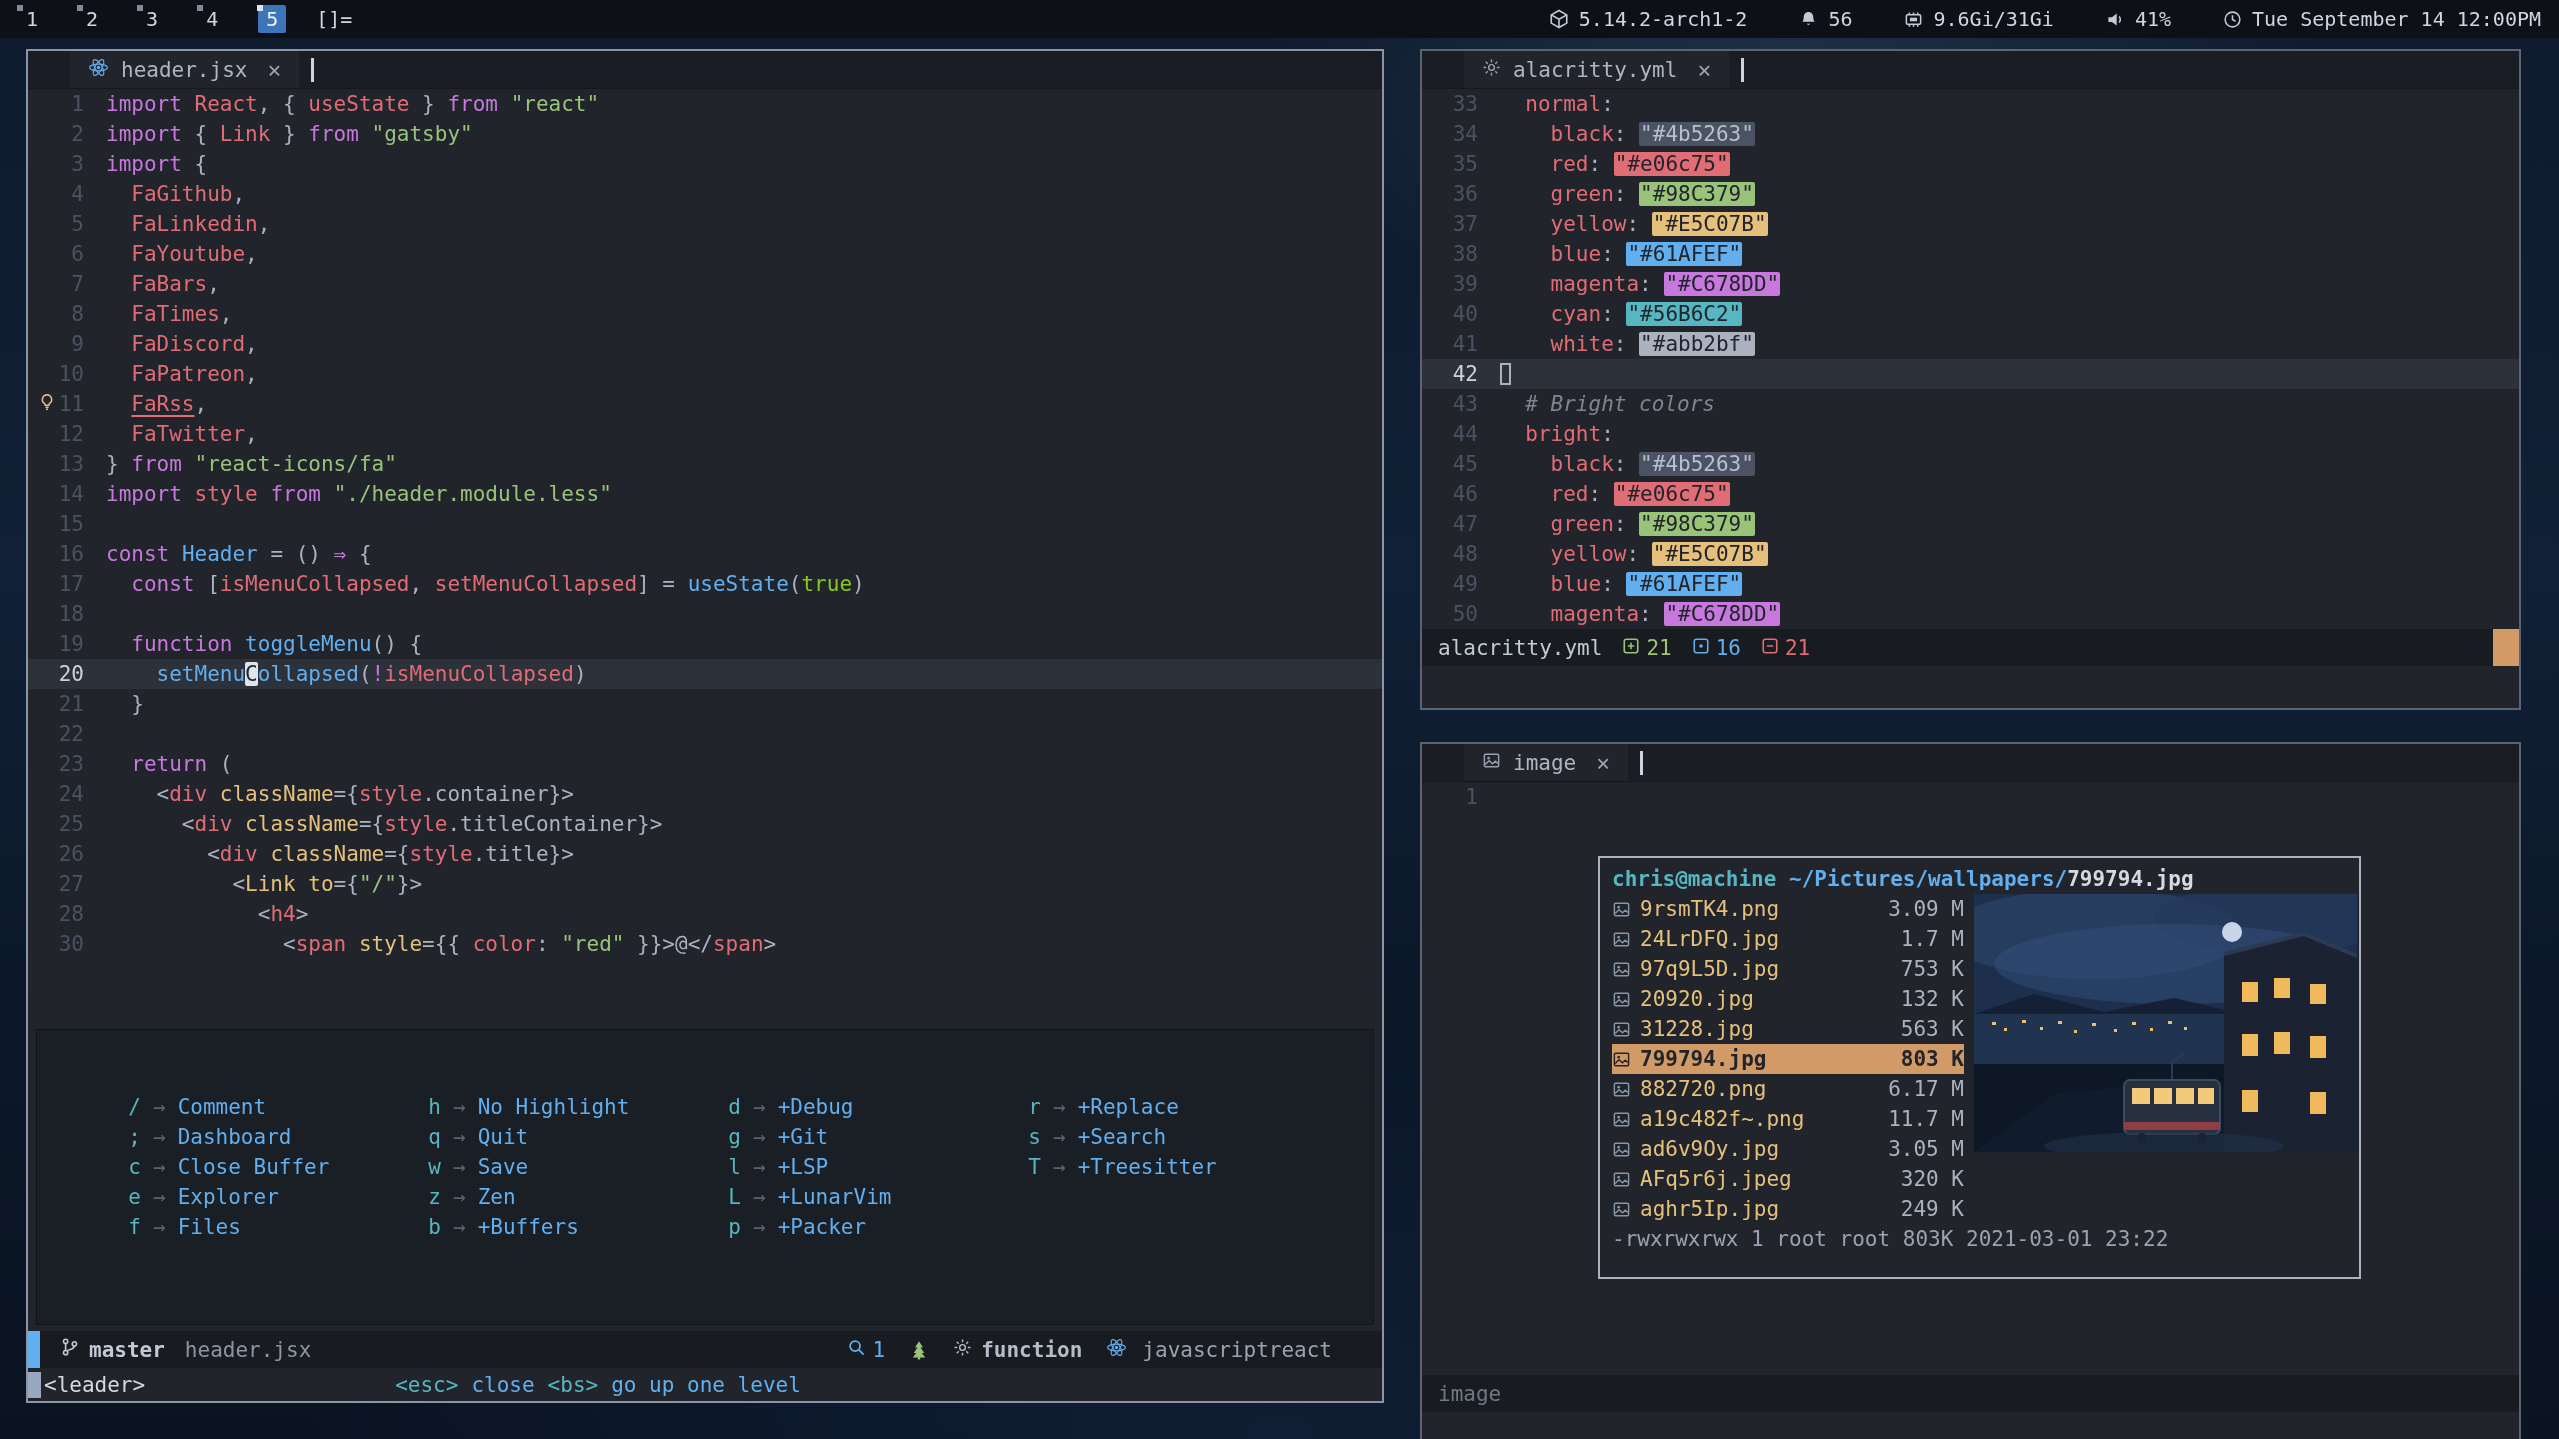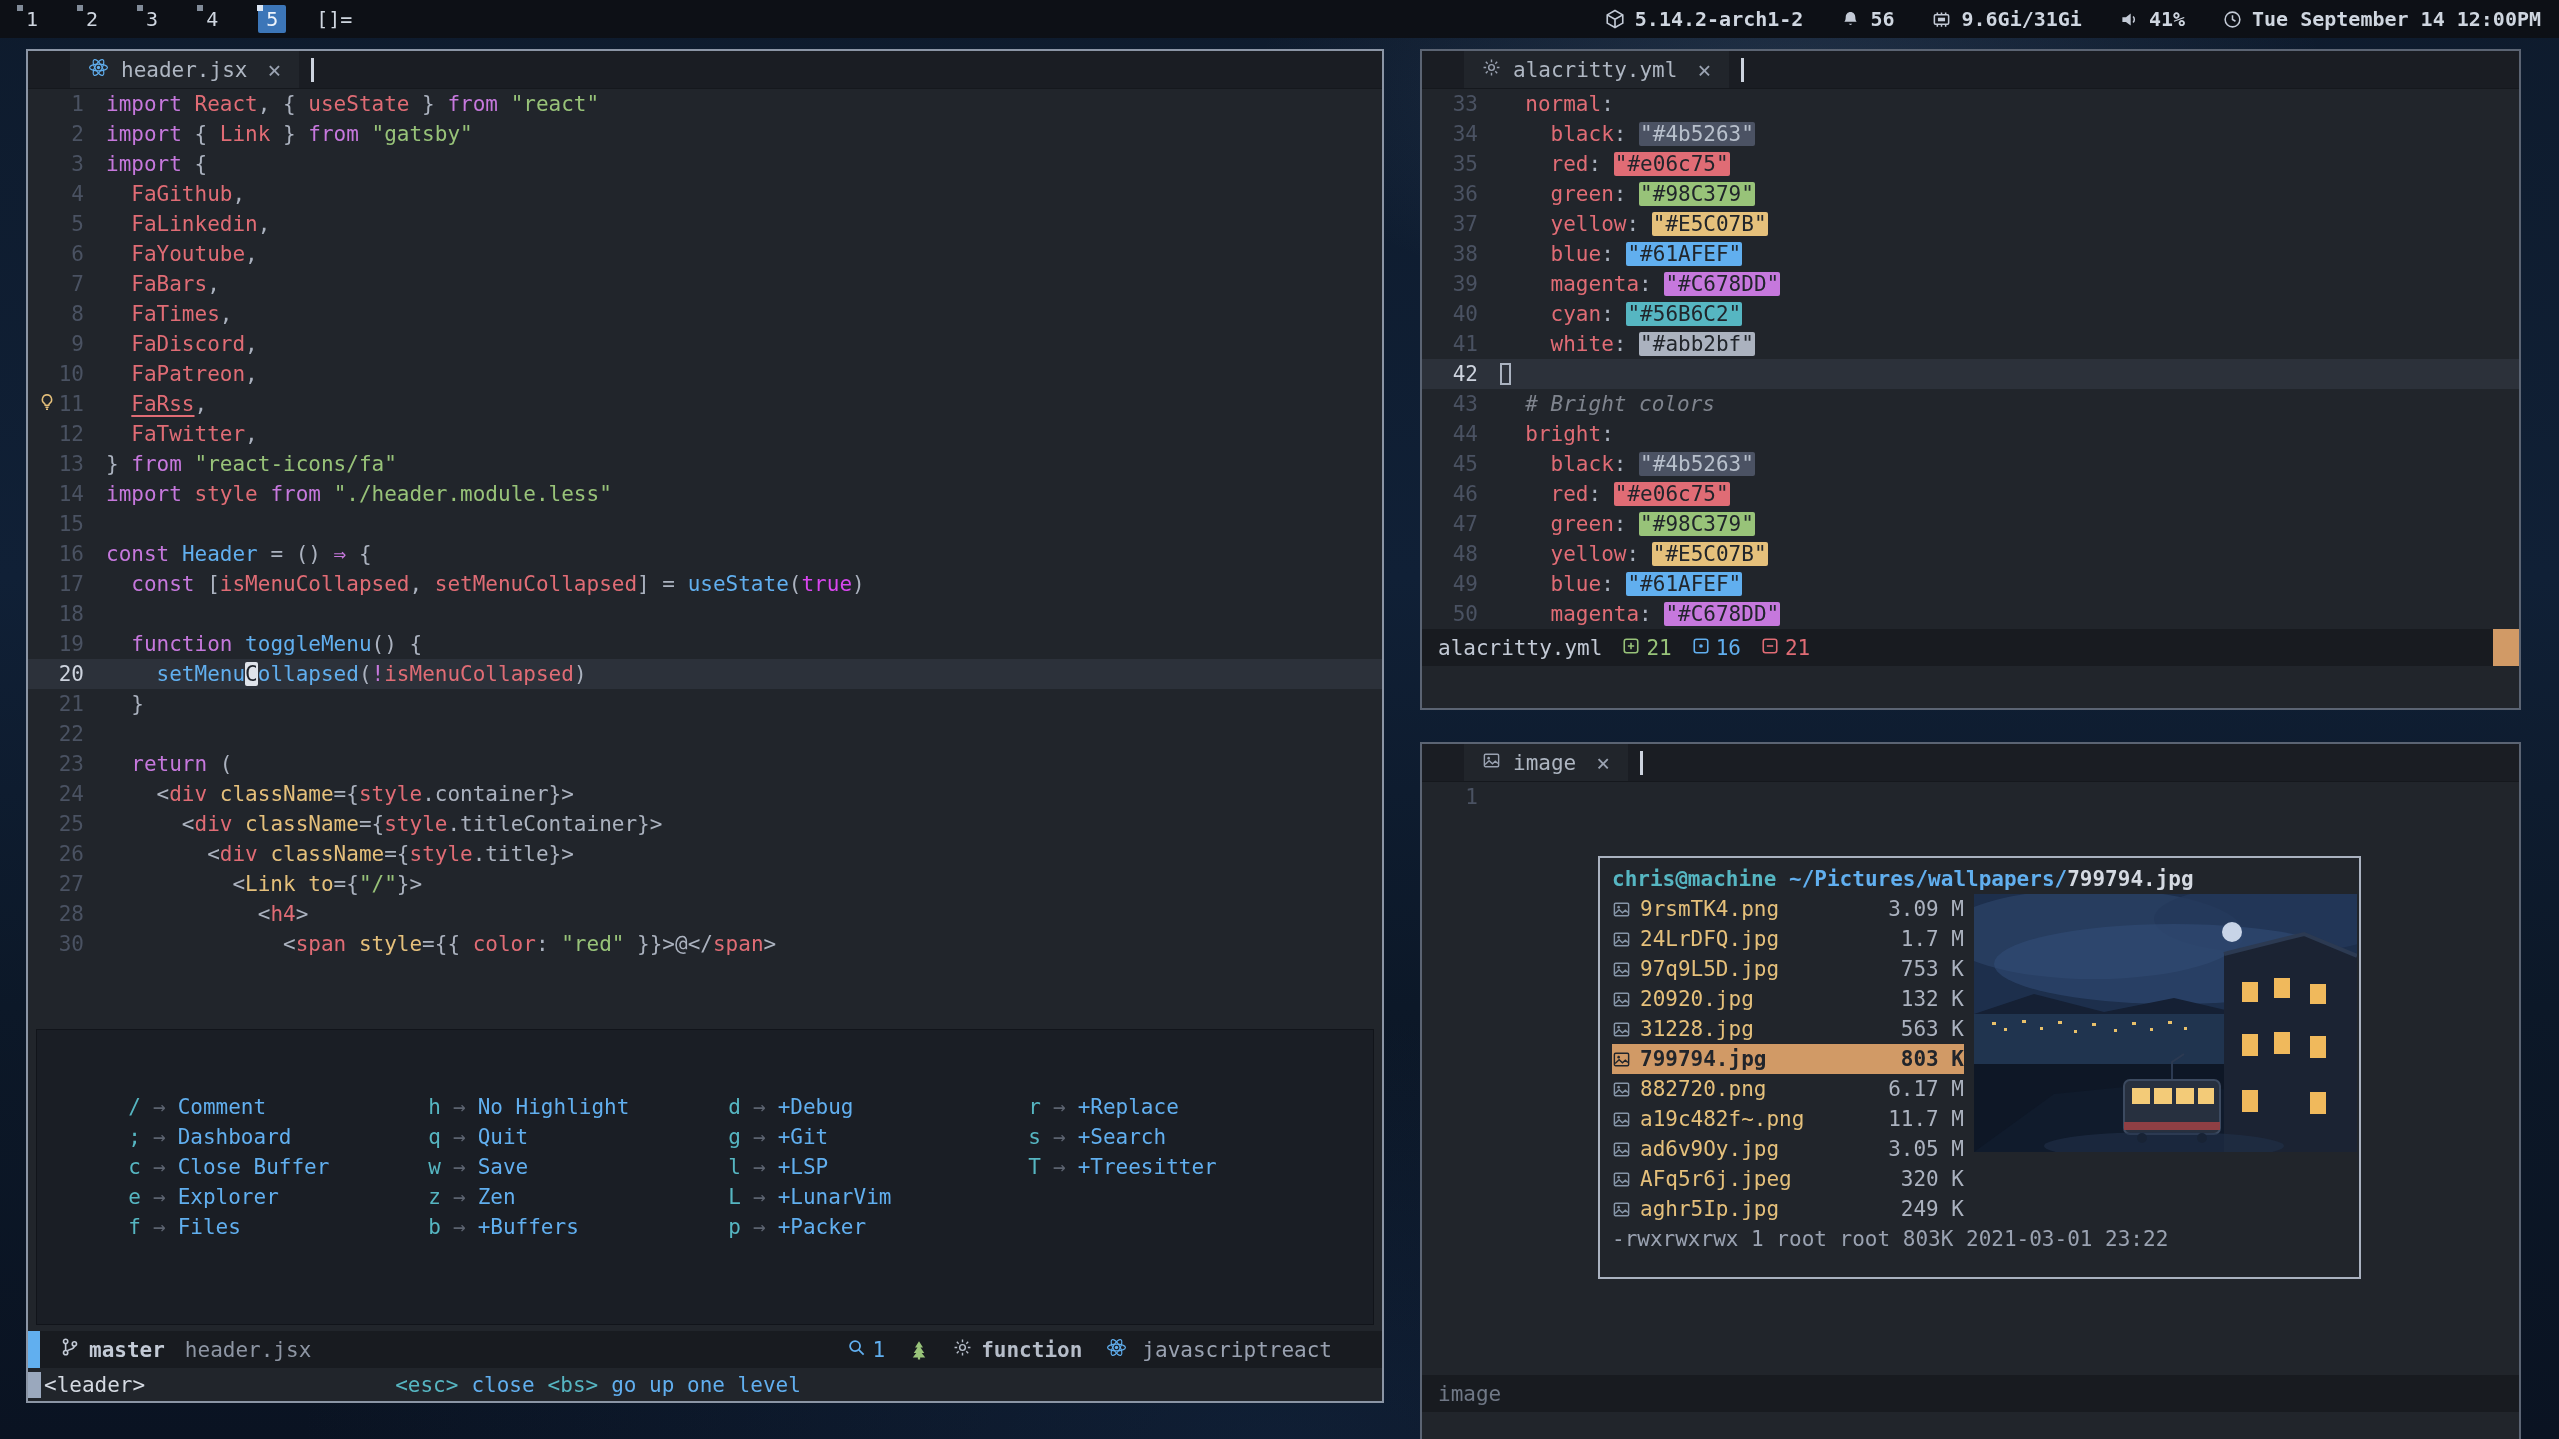--- a/index.html
+++ b/index.html
@@ -17,21 +17,21 @@
 
   
   .topbar { position:absolute; left:0; top:0; width:100%; height:38px; background:#0d1016;
     display:flex; align-items:center; gap:26px; padding:0 18px; color:#cfd6e0; font-size:20px; }
   .tags { display:flex; gap:32px; }
   .tag { position:relative; padding:2px 8px; }
   .tag::before { content:""; position:absolute; left:-1px; top:0; width:6px; height:6px; background:#818b99; }
   .tag.active { background:#3c76b8; color:#eef4fc; border-radius:2px; }
   .tag.active::before { background:#dce7f5; }
   .layout-sym { margin-left:4px; }
-  .statusitems { margin-left:auto; display:flex; gap:38px; align-items:center;font-weight:bold; }
+  .statusitems { margin-left:auto; display:flex; gap:52px; align-items:center; }
   .sitem { display:flex; align-items:center; gap:10px; }
   .sicon { display:flex; color:#c3cad6; }
   .sicon svg { display:block; }
 
   
   .win { position:absolute; background:#21252b; border:2px solid #5b6473; display:flex; flex-direction:column; }
   .win-left { left:26px; top:49px; width:1358px; height:1354px; border-color:#8b95a5; }
   .win-rt   { left:1420px; top:49px;  width:1101px; height:661px; }
   .win-rb   { left:1420px; top:742px; width:1101px; height:702px; }
 
@@ -51,21 +51,21 @@
   .lt { flex:1; }
 
   
   .tk-p   { color:#abb2bf; }
   .tk-kw  { color:#c678dd; }
   .tk-str { color:#98c379; }
   .tk-var { color:#e06c75; }
   .tk-fn  { color:#61afef; }
   .tk-attr{ color:#e5c07b; }
   .tk-tag { color:#e06c75; }
-  .tk-num { color:#d946ef; }
+  .tk-num { color:#84cc16; }
   .tk-cm  { color:#7f848e; font-style:italic; }
   .tk-u   { text-decoration:underline; text-underline-offset:4px; }
   .tk-cur { background:#dfe3ea; color:#1e222a; border-radius:2px; }
   .hexchip { border-radius:2px; padding:0 1px; }
   .hollow { display:inline-block; width:11px; height:22px; border:2px solid #aab2c0; vertical-align:-4px; }
 
   
   .statusline { flex:none; height:37px; background:#181b20; display:flex; align-items:center;
     font-size:21px; color:#9aa2b1; gap:20px; overflow:hidden; }
   .mode-block { width:12px; height:100%; background:#61afef; flex:none; }

